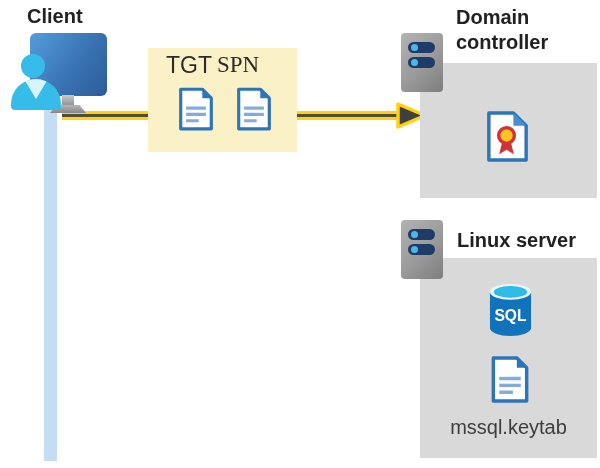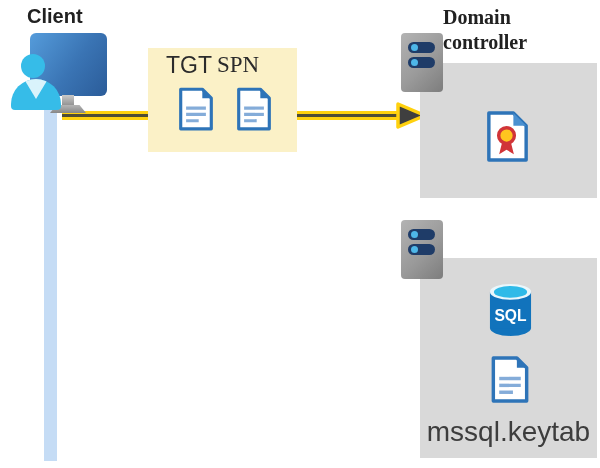--- a/index.html
+++ b/index.html
@@ -4,21 +4,21 @@
 <style>
   html,body{margin:0;padding:0;background:#fff;}
   #diagram{
     position:relative;width:600px;height:468px;background:#ffffff;overflow:hidden;
     font-family:"Liberation Sans", sans-serif;
     border-radius:20px;
   }
   .abs{position:absolute;}
   .heading{font-weight:700;font-size:20px;line-height:25px;color:#212121;}
   .ticket-label{font-size:23px;color:#2b2b2b;text-align:center;}
-  .keytab-label{font-size:28px;color:#3d3d3d;text-align:center;}
+  .keytab-label{font-size:20px;color:#3d3d3d;text-align:center;}
   
   .vline{left:44px;top:93px;width:13px;height:368px;background:#c5dcf5;}
   
   .ticket-box{left:148px;top:48px;width:149px;height:104px;background:#fbf1c7;}
   
   .panel{background:#d9d9d9;}
   .panel-dc{left:420px;top:63px;width:177px;height:135px;}
   .panel-linux{left:420px;top:258px;width:177px;height:200px;}
   
   .monitor{left:30px;top:33px;width:77px;height:63px;border-radius:6px;
@@ -33,21 +33,21 @@
     border-left:12px solid transparent;border-right:12px solid transparent;border-top:20px solid #d9f3fb;}
   
   .server{width:42px;height:59px;border-radius:4px;
     background:linear-gradient(135deg,#b3b3b3 0%,#9a9a9a 55%,#7d7d7d 100%);}
   .server-dc{left:401px;top:33px;}
   .server-linux{left:401px;top:220px;}
   .pill{position:absolute;left:7px;width:27px;height:11px;border-radius:6px;background:#1f3c68;}
   .pill1{top:9px;} .pill2{top:24px;}
   .pill-dot{position:absolute;left:3px;top:2px;width:7px;height:7px;border-radius:50%;background:#4eb7e8;}
   .lbl-client{left:27px;top:4px;}
-  .lbl-dc{left:443px;top:5px;width:140px;font-family:Liberation Serif, serif;}
+  .lbl-dc{left:456px;top:5px;width:140px;}
   .lbl-linux{left:457px;top:228px;white-space:nowrap;}
   .lbl-tgt{left:165px;top:52px;width:48px;}
   .lbl-spn{left:214px;top:52px;width:48px;font-family:Liberation Serif, serif;}
   .lbl-keytab{left:420px;top:416px;width:177px;}
 </style>
 </head>
 <body>
 
 <div id="diagram">
 
@@ -115,20 +115,21 @@
 
   <div class="abs server server-linux">
     <div class="pill pill1">
       <div class="pill-dot"></div>
     </div>
     <div class="pill pill2">
       <div class="pill-dot"></div>
     </div>
   </div>
 
+  <div class="abs heading lbl-linux">Linux server</div>
 
   <svg class="abs" style="left:488px;top:283px" width="45" height="54" viewBox="0 0 46 55">
     <ellipse cx="23" cy="46" rx="21" ry="8" fill="#1173bc"></ellipse>
     <rect x="2" y="9" width="42" height="37" fill="#1173bc"></rect>
     <ellipse cx="23" cy="9" rx="21" ry="8" fill="#eaf7fc"></ellipse>
     <ellipse cx="23" cy="9" rx="17" ry="6" fill="#2fbae8"></ellipse>
     <text x="23" y="39" text-anchor="middle" font-family="Liberation Sans, sans-serif" font-size="16" font-weight="bold" fill="#ffffff">SQL</text>
   </svg>
 
   <svg class="abs" style="left:490px;top:355px" width="40" height="49" viewBox="0 0 40 50">

